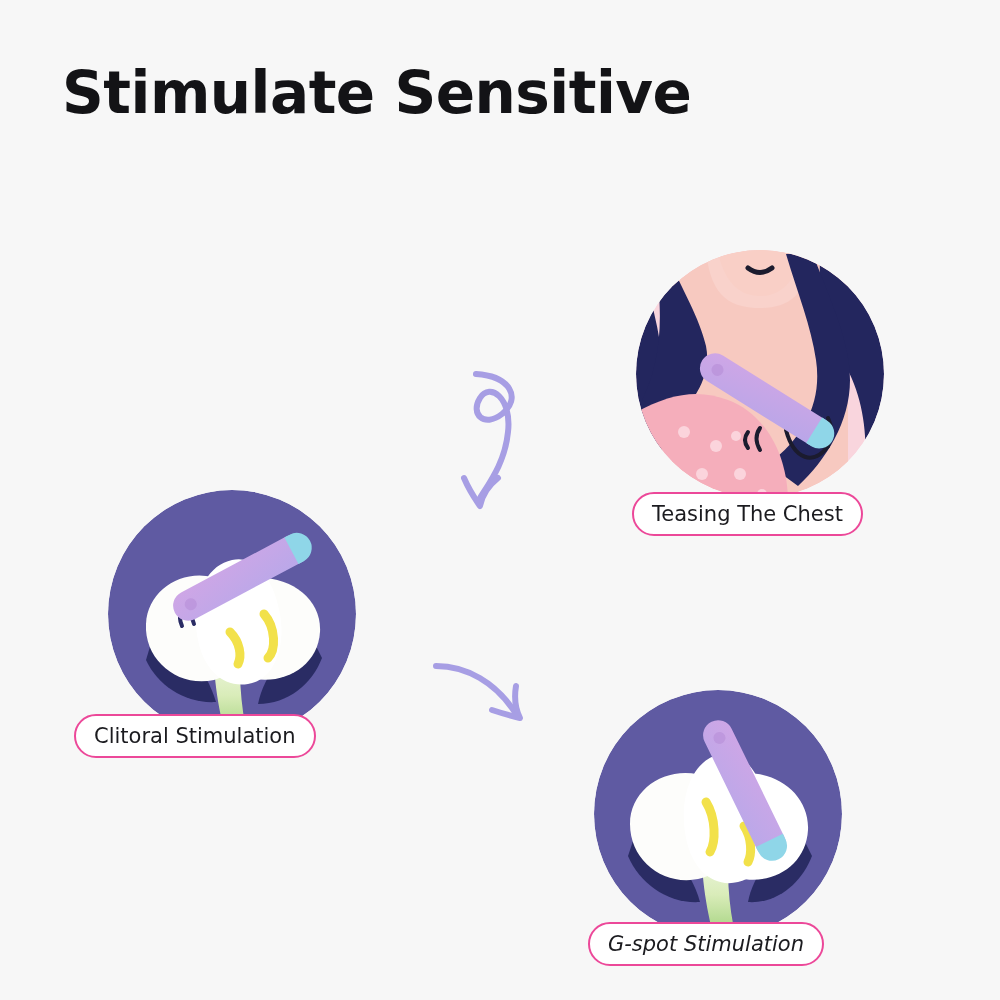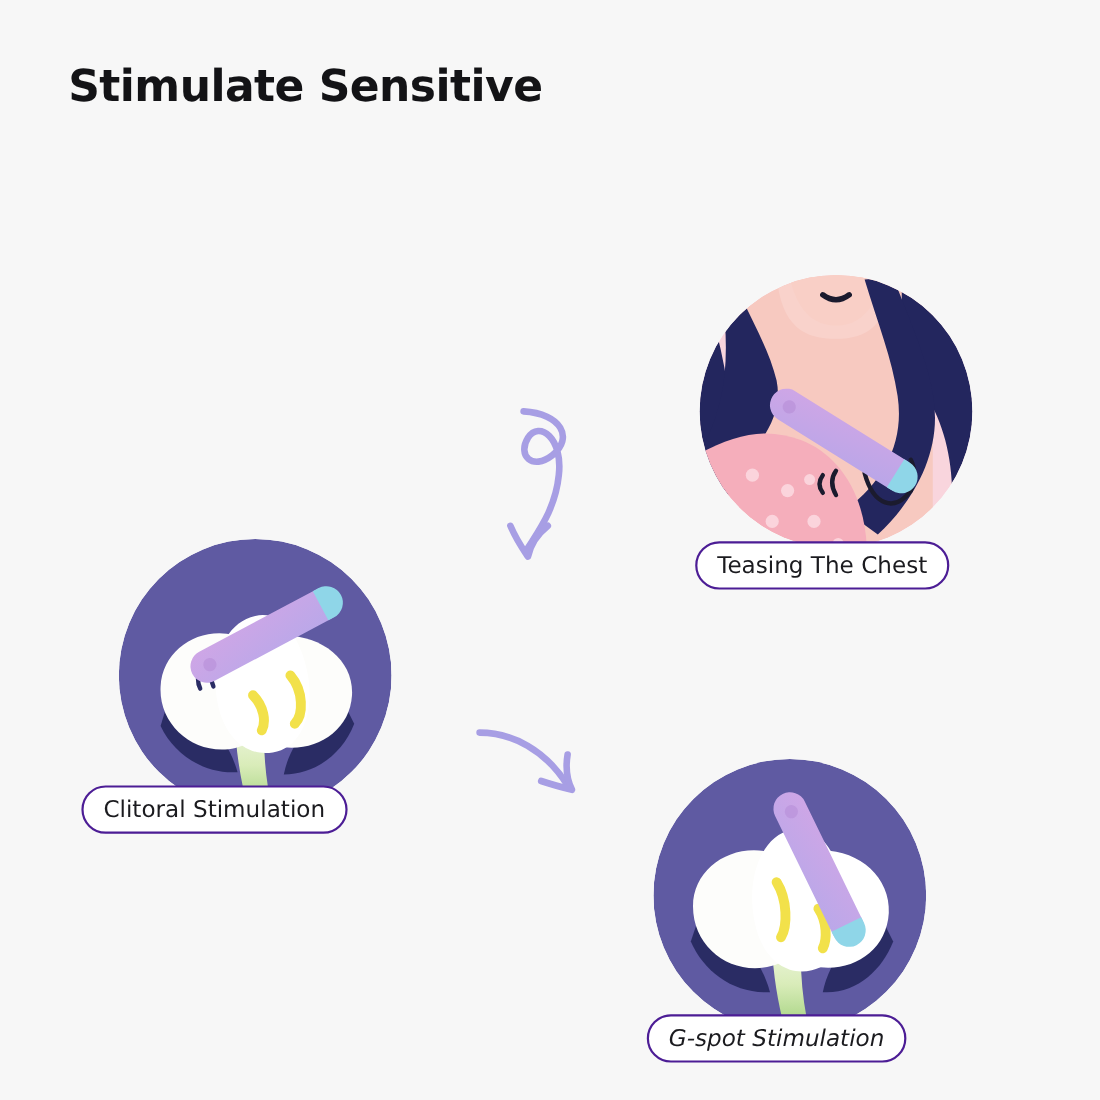--- a/index.html
+++ b/index.html
@@ -21,21 +21,21 @@
 
   
   .headline {
     position: absolute;
     left: 62px;
     top: 48px;
     width: 880px;
     color: #131316;
     font-family: "DejaVu Sans", sans-serif;
     font-weight: bold;
-    font-size: 40px;
+    font-size: 58px;
     line-height: 1.58;
     letter-spacing: -0.5px;
   }
   .headline .line {
     display: block;
     white-space: nowrap;
   }
 
   
   .bubble {
@@ -64,21 +64,21 @@
     top: 690px;
     width: 248px;
     height: 248px;
   }
 
   
   .pill {
     position: absolute;
     box-sizing: border-box;
     background: #ffffff;
-    border: 2px solid #4c1d95;
+    border: 2px solid #ec4899;
     border-radius: 22px;
     color: #1b1b1f;
     font-family: "DejaVu Sans", sans-serif;
     font-size: 21px;
     line-height: 40px;
     height: 44px;
     text-align: center;
     white-space: nowrap;
     padding: 0 18px;
   }

